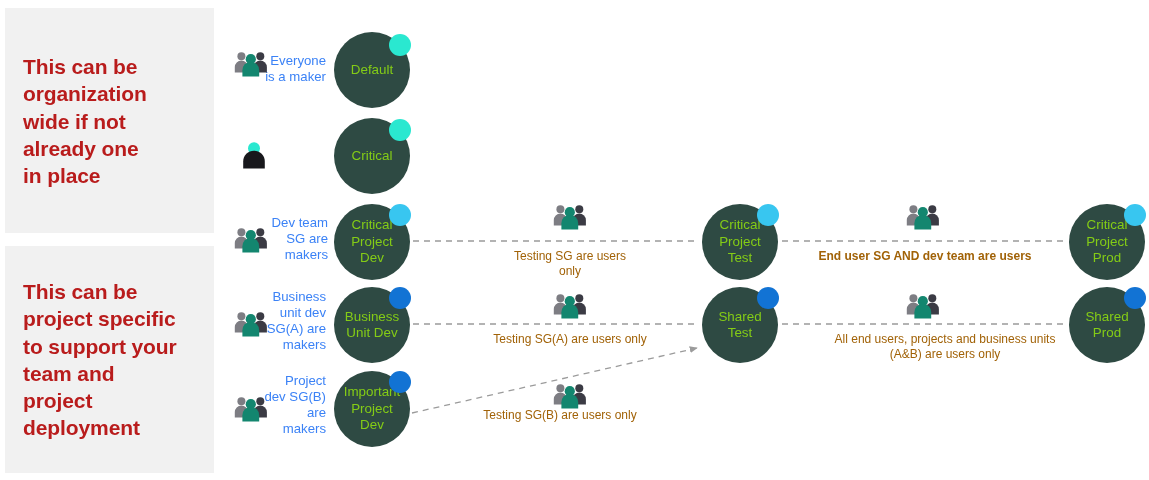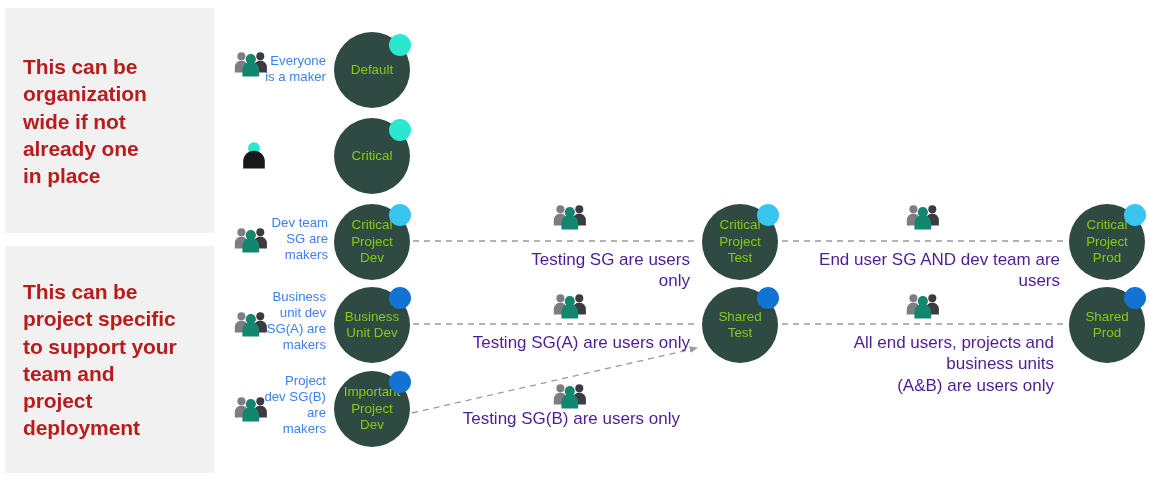--- a/index.html
+++ b/index.html
@@ -71,23 +71,23 @@
   }
   .badge {
     position: absolute;
     border-radius: 50%;
     z-index: 4;
   }
 
   
   .conn-label {
     position: absolute;
-    text-align: right;
-    color: #4c1d95;
-    font-size: 17px;
+    text-align: center;
+    color: #a16207;
+    font-size: 12px;
     line-height: 1.25;
     white-space: pre-line;
     z-index: 3;
   }
 
   
   svg.layer {
     position: absolute;
     left: 0; top: 0;
     width: 1149px;
@@ -283,22 +283,22 @@
     <path d="M0.8 24.5 v-5.4 a6.6 6.6 0 0 1 13.2 0 v5.4 z" fill="#7d7d83"></path>
     <circle cx="26.3" cy="8.2" r="4.0" fill="#3b3b44"></circle>
     <path d="M19.7 24.5 v-5.4 a6.6 6.6 0 0 1 13.2 0 v5.4 z" fill="#3b3b44"></path>
     <circle cx="16.8" cy="11.2" r="5.1" fill="#13866f"></circle>
     <path d="M8.4 28.6 v-6.3 a8.4 8.4 0 0 1 16.8 0 v6.3 z" fill="#13866f"></path>
   </svg>
 
   <div class="conn-label" style="left:450px; top:249px; width:240px;">Testing SG are users
 only</div>
 
-  <div class="conn-label" style="left:790px; top:249px; width:270px;">End user SG AND dev team are users</div>
+  <div class="conn-label" style="left:790px; top:249px; width:270px;font-weight:bold;">End user SG AND dev team are users</div>
 
   <div class="conn-label" style="left:450px; top:332px; width:240px;">Testing SG(A) are users only</div>
 
-  <div class="conn-label" style="left:784px; top:332px; width:270px;">All end users, projects and business units
+  <div class="conn-label" style="left:810px; top:332px; width:270px;">All end users, projects and business units
 (A&amp;B) are users only</div>
 
   <div class="conn-label" style="left:440px; top:408px; width:240px;">Testing SG(B) are users only</div>
 
 </div>
 
 </body></html>

